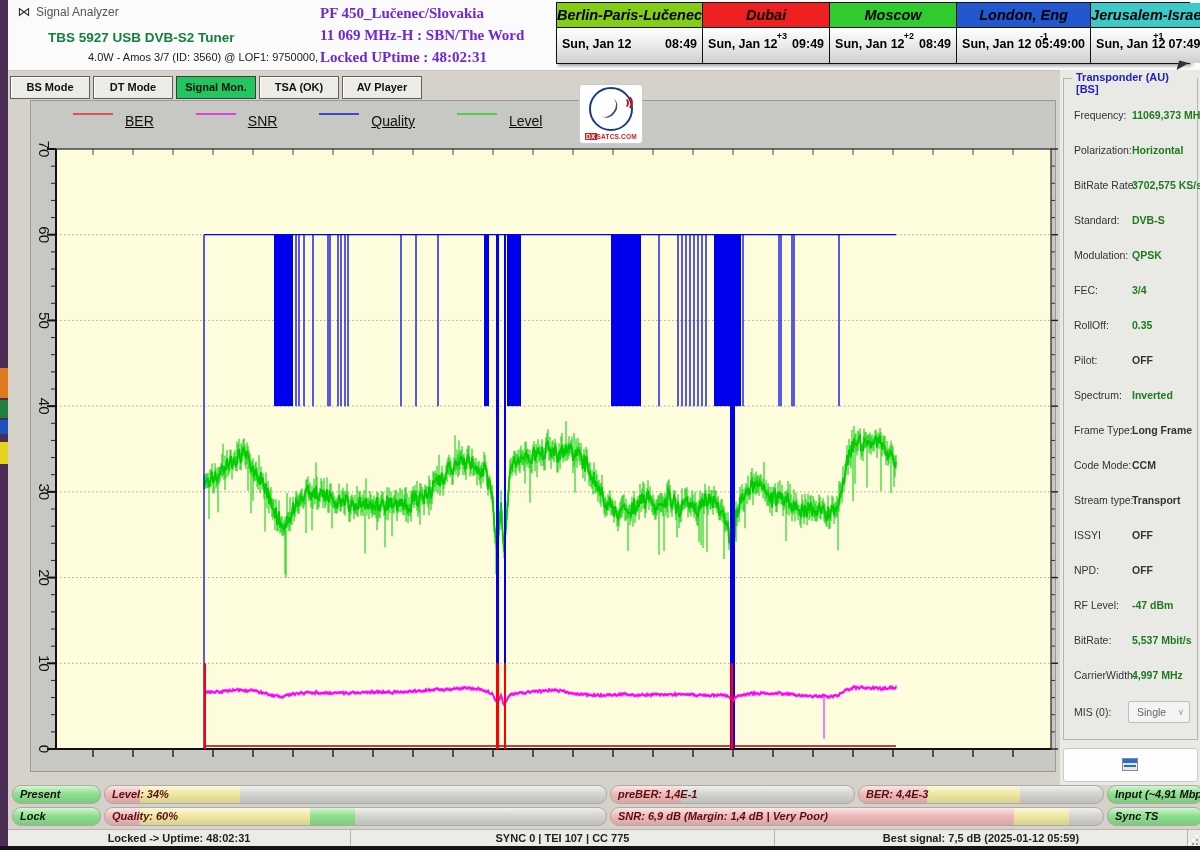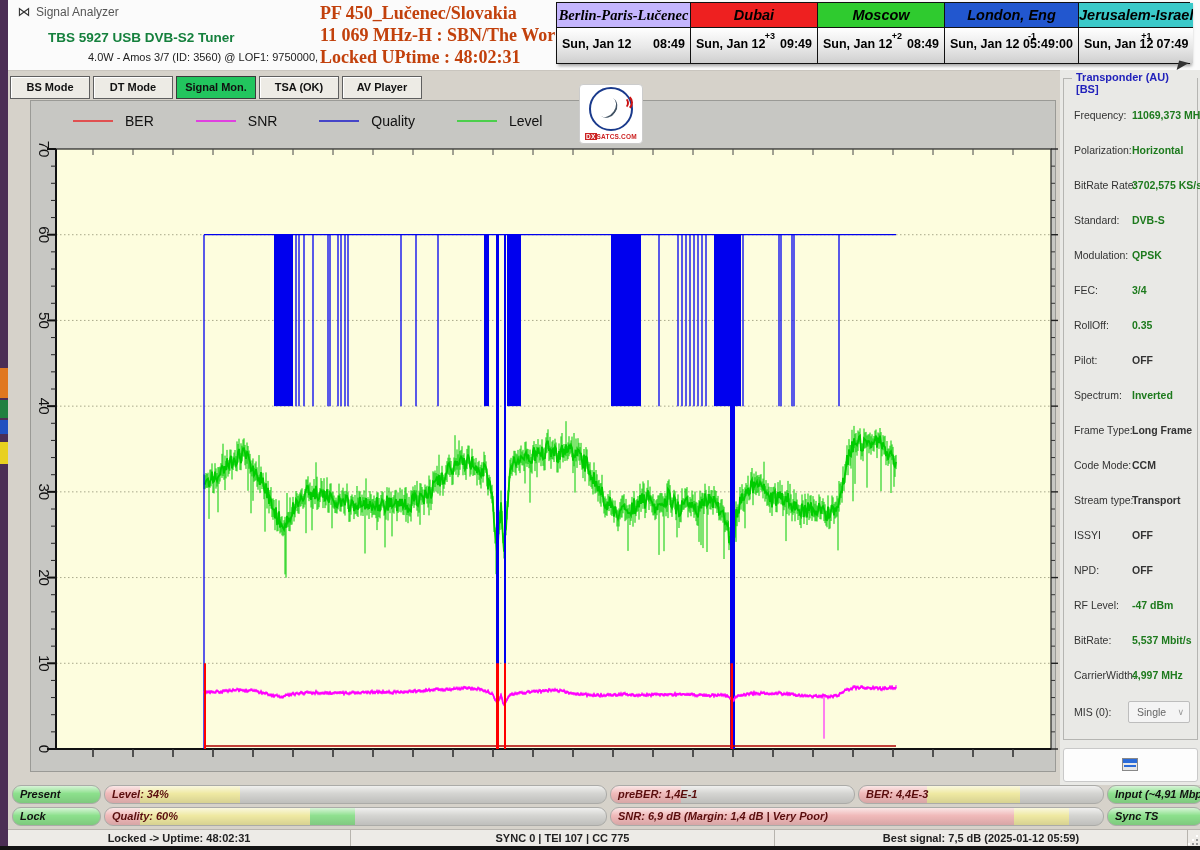--- a/index.html
+++ b/index.html
@@ -11,39 +11,39 @@
   
   #app{position:absolute;left:8px;top:0;width:1192px;height:850px;background:#D6D2CA;}
   #titlebar{position:absolute;left:0;top:0;width:1192px;height:24px;background:#FBFBFB;}
   #app-title{position:absolute;left:28px;top:5px;font-size:12px;color:#555;}
   #app-icon{position:absolute;left:8px;top:4px;width:16px;height:16px;color:#333;font-size:13px;line-height:16px;text-align:center;}
   .winctl{position:absolute;top:2px;color:#777;font-size:11px;z-index:1;}
   #header{position:absolute;left:0;top:24px;width:1192px;height:46px;background:#FBFBFB;border-bottom:1px solid #C9C5BE;}
   #tuner-name{position:absolute;left:40px;top:6px;font-size:13.5px;font-weight:bold;color:#15803d;}
   #tuner-sub{position:absolute;left:80px;top:27px;font-size:11px;color:#222;}
   #note{position:absolute;left:312px;top:-22px;width:240px;background:#FBFBFB;z-index:2;}
-  #note div{font-family:"Liberation Serif",serif;font-weight:bold;font-size:18px;color:#c2410c;line-height:22px;white-space:nowrap;}
+  #note div{font-family:"Liberation Serif",serif;font-weight:bold;font-size:15px;color:#6d28d9;line-height:22px;white-space:nowrap;}
   
   #clocks{position:absolute;left:548px;top:2px;width:632px;height:60px;display:flex;z-index:10;border:1px solid #111;background:#fff;box-shadow:2px 2px 3px rgba(0,0,0,.35);}
   .clock{border-right:1.5px solid #111;display:flex;flex-direction:column;flex:0 0 auto;}
   .clock:last-child{border-right:none;}
   .clock-head{height:24px;line-height:24px;text-align:center;font-weight:bold;font-style:italic;font-size:14.5px;color:#000;border-bottom:1.5px solid #111;white-space:nowrap;overflow:hidden;}
   .clock-body{flex:1;position:relative;background:linear-gradient(to bottom,#FFFFFF,#E8E8E8 55%,#CFCFCF);font-weight:bold;font-size:12.5px;color:#000;}
   .clock-date{position:absolute;left:5px;top:9px;}
   .clock-offset{position:absolute;right:42px;top:3px;font-size:9px;}
   .clock-time{position:absolute;right:5px;top:9px;}
   #cursor-icon{position:absolute;left:1170px;top:58px;z-index:11;font-size:13px;color:#333;transform:rotate(15deg);}
   
   #toolbar{position:absolute;left:2px;top:76px;height:22px;display:flex;gap:3px;z-index:3;}
   .tb-btn{width:78px;height:21px;background:#EDEBE5;border:1px solid #5F5F5F;box-shadow:inset 1px 1px 0 #FFF;font-size:11px;font-weight:bold;color:#111;text-align:center;line-height:20px;}
   .tb-btn.active{background:#22c55e;border:1.5px solid #3A3A3A;box-shadow:none;}
   
   #chart-panel{position:absolute;left:22px;top:100px;width:1026px;height:672px;background:#C7C7C3;border:1px solid #9A9A96;box-sizing:border-box;}
   #legend{position:absolute;left:0;top:0;width:100%;height:40px;display:flex;align-items:center;padding-left:42px;box-sizing:border-box;gap:14px;}
-  .leg-item{display:flex;align-items:center;gap:12px;margin-right:28px;}
+  .leg-item{display:flex;align-items:flex-start;gap:12px;margin-right:28px;text-decoration:underline;}
   .leg-line{width:40px;height:2px;}
   .leg-label{font-size:14px;color:#111;}
   #chart-svg{position:absolute;left:0;top:40px;overflow:visible;}
   
   #logo{position:absolute;left:548px;top:-17px;width:62px;height:58px;background:#FFF;border:1px solid #CCC;border-radius:4px;z-index:4;text-align:center;}
   #logo-circle{margin:2px auto 0;width:40px;height:40px;border:2px solid #1A3A8C;border-radius:50%;position:relative;}
   #logo-circle .dish{position:absolute;left:6px;top:7px;width:18px;height:22px;border-right:2px solid #456;transform:rotate(35deg);border-radius:0 50% 50% 0;}
   #logo-circle .arc{position:absolute;border:2px solid #CC1111;border-left-color:transparent;border-bottom-color:transparent;border-top-color:transparent;border-radius:50%;}
   #logo-text{font-size:6.5px;font-weight:bold;letter-spacing:.2px;margin-top:2px;}
   #logo-text .dx{background:#CC2222;color:#fff;padding:0 1px;}
@@ -98,21 +98,21 @@
       <div id="tuner-sub">4.0W - Amos 3/7 (ID: 3560) @ LOF1: 9750000, LOF2: 0, LOFSW: 0</div>
       <div id="note">
         <div>PF 450_Lučenec/Slovakia</div>
         <div>11 069 MHz-H : SBN/The Word</div>
         <div>Locked UPtime : 48:02:31</div>
       </div>
     </div>
 
     <div id="clocks">
         <div class="clock" style="flex-basis: 133px;">
-          <div class="clock-head" style="background: #c4b5fd; font-family: Liberation Serif, serif;">Berlin-Paris-Lučenec</div>
+          <div class="clock-head" style="background: #84cc16;">Berlin-Paris-Lučenec</div>
           <div class="clock-body">
             <span class="clock-date">Sun, Jan 12</span>
             <span class="clock-offset"></span>
             <span class="clock-time">08:49</span>
           </div>
         </div>
         <div class="clock" style="flex-basis: 126px;">
           <div class="clock-head" style="background: rgb(238, 32, 32);">Dubai</div>
           <div class="clock-body">
             <span class="clock-date">Sun, Jan 12</span>

